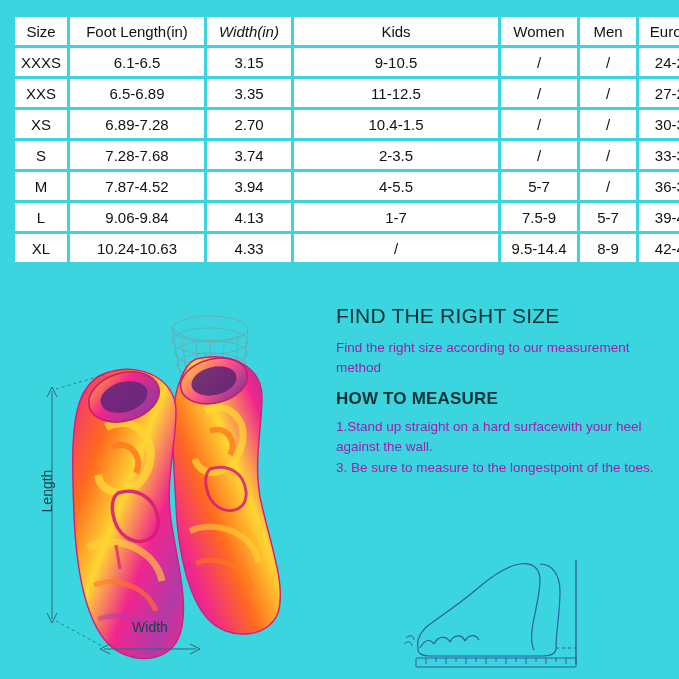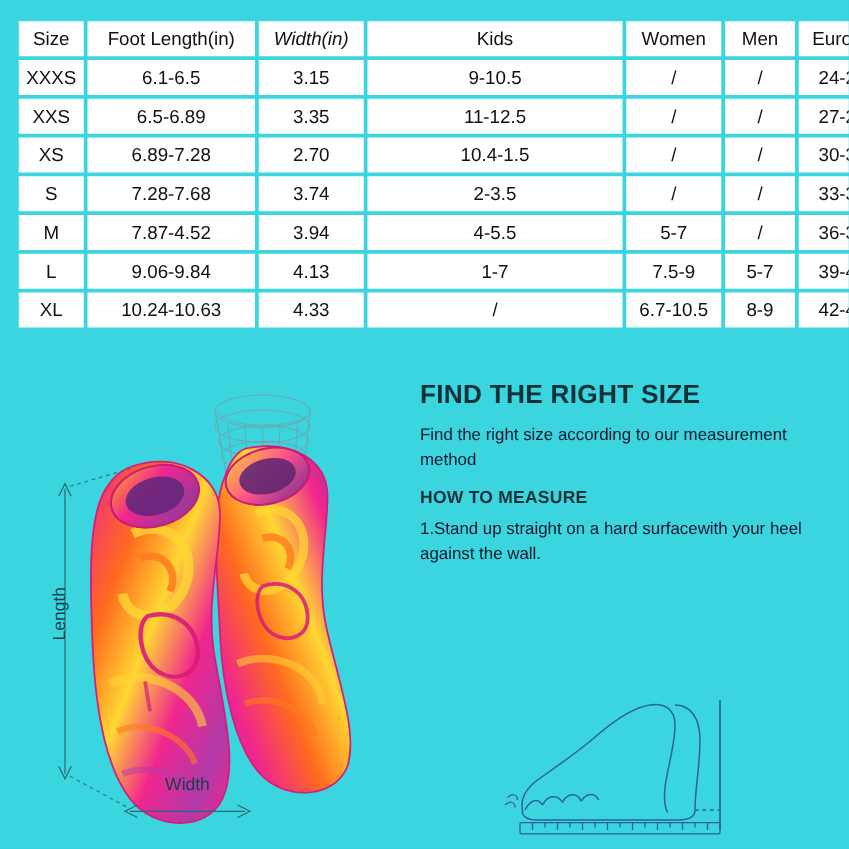--- a/index.html
+++ b/index.html
@@ -80,37 +80,37 @@
   
   .text-col {
     position: absolute;
     left: 336px;
     top: 8px;
     width: 330px;
     color: #14313a;
   }
   .heading {
     font-size: 21px;
-    font-weight: bold;
+    font-weight: normal;
     color: #123038;
     margin: 0 0 10px 0;
     letter-spacing: 0.2px;
   }
   .heading2 {
-    font-size: 14px;
+    font-size: 17px;
     font-weight: bold;
     color: #123038;
     margin: 12px 0 8px 0;
     letter-spacing: 0.2px;
   }
   .para {
     font-size: 13.5px;
     line-height: 1.45;
     margin: 0 0 4px 0;
-    color: #0f172a;
+    color: #a21caf;
   }
   .steps .para { margin-bottom: 2px; }
 
   
   .foot-diagram {
     position: absolute;
     left: 75px;
     top: 256px;
     width: 250px;
     height: 120px;
@@ -187,21 +187,21 @@
           <td>1-7</td>
           <td>7.5-9</td>
           <td>5-7</td>
           <td>39-41</td>
         </tr>
         <tr>
           <td class="cell-size">XL</td>
           <td>10.24-10.63</td>
           <td>4.33</td>
           <td>/</td>
-          <td>6.7-10.5</td>
+          <td>9.5-14.4</td>
           <td>8-9</td>
           <td>42-44</td>
         </tr>
       </tbody>
     </table>
   </div>
 
   <div class="lower">
 
     <div class="fins-area">
@@ -313,20 +313,21 @@
         <text x="150" y="331" text-anchor="middle" font-family="Liberation Sans, sans-serif" font-size="14" fill="#16414b">Width</text>
       </svg>
     </div>
 
     <div class="text-col">
       <h2 class="heading">FIND THE RIGHT SIZE</h2>
       <p class="para">Find the right size according to our measurement method</p>
       <h2 class="heading2">HOW TO MEASURE</h2>
       <div class="steps">
         <p class="para">1.Stand up straight on a hard surfacewith your heel against the wall.</p>
+        <p class="para">3. Be sure to measure to the longestpoint of the toes.</p>
       </div>
     </div>
 
     <div class="foot-diagram" style="left:400px;">
       <svg width="250" height="120" viewBox="0 0 250 120">
         <g stroke="#2f5f9e" stroke-width="1.2" fill="none">
 
           <path d="M18 96
                    C16 86, 22 78, 30 72
                    C44 62, 62 50, 78 36

